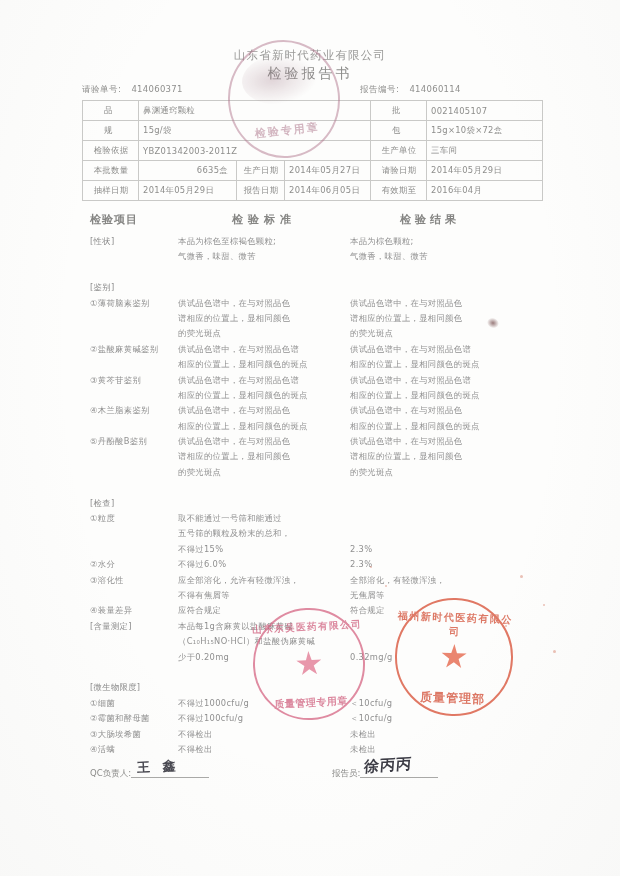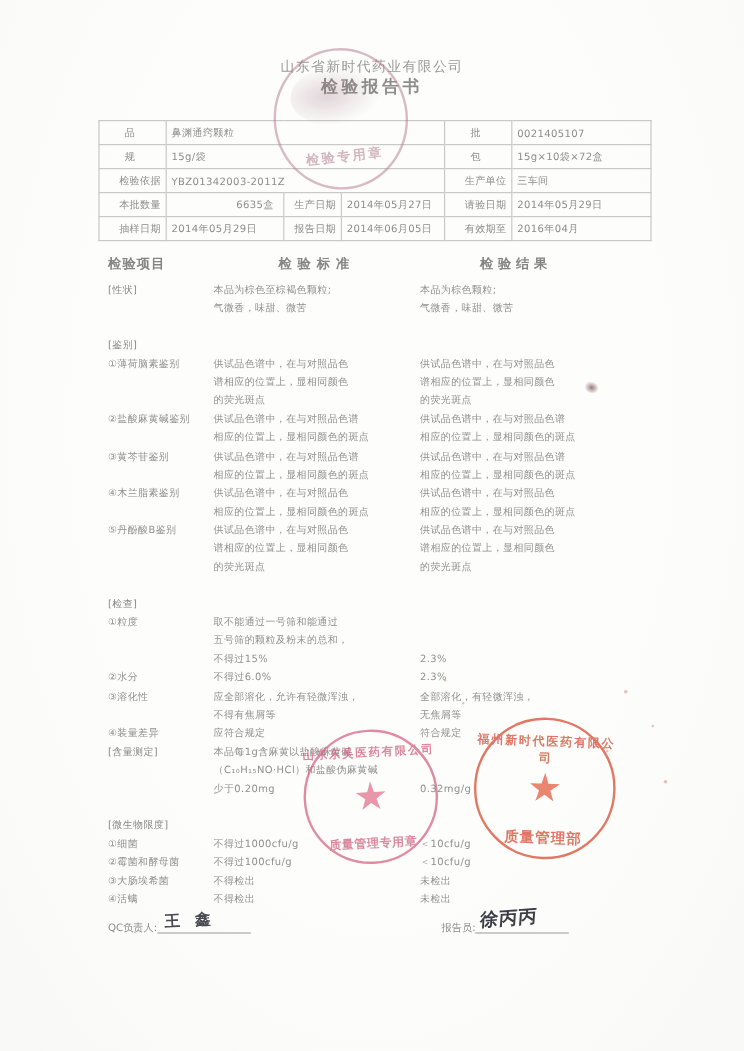--- a/index.html
+++ b/index.html
@@ -51,21 +51,21 @@
     letter-spacing: 1.2px;
     color: #9a9a98;
     line-height: 14px;
   }
   .report-title {
     font-size: 14px;
     letter-spacing: 3px;
     color: #8d8d8b;
     line-height: 18px;
     margin-top: 2px;
-    font-weight: 700;
+    font-weight: 400;
   }
 
   
   .numrow {
     position: absolute;
     left: 82px;
     top: 84px;
     width: 460px;
     height: 14px;
     font-size: 8.5px;
@@ -90,21 +90,21 @@
   .info-table td {
     border: 1px solid #c9c9c7;
     height: 19px;
     padding: 0 4px;
     vertical-align: middle;
     letter-spacing: 0.3px;
     overflow: hidden;
     white-space: nowrap;
   }
   .info-table td.lab {
-    text-align: right;
+    text-align: center;
     padding-left: 5px;
   }
   .info-table td.lab-sp {
     letter-spacing: 5px;
     padding-left: 21px;
   }
   .info-table td.num-r {
     text-align: right;
     padding-right: 8px;
     margin-left: 44px;
@@ -158,21 +158,21 @@
   .sig-row {
     position: absolute;
     left: 82px;
     top: 765px;
     width: 470px;
     height: 20px;
     font-size: 8.5px;
     color: #8b8b89;
   }
   .sig-row .qc { position: absolute; left: 8px; top: 0; }
-  .sig-row .rp { position: absolute; left: 250px; top: 0; margin-left: 36px; }
+  .sig-row .rp { position: absolute; left: 250px; top: 0; }
   .sig-line {
     display: inline-block;
     width: 78px;
     border-bottom: 1px solid #a9a9a7;
     height: 12px;
     vertical-align: -2px;
     position: relative;
   }
   .hand {
     position: absolute;
@@ -328,20 +328,28 @@
 <div class="sheet">
   <div class="scan-tint"></div>
 
   <div class="content">
 
     <div class="title-block">
       <div class="company-name">山东省新时代药业有限公司</div>
       <div class="report-title">检验报告书</div>
     </div>
 
+    <div class="numrow">
+      <div class="left">
+        <span class="lbl">请验单号:</span><span class="val">414060371</span>
+      </div>
+      <div class="right">
+        <span class="lbl">报告编号:</span><span class="val">414060114</span>
+      </div>
+    </div>
 
     <table class="info-table">
       <colgroup>
         <col style="width:56px">
           <col style="width:98px">
           <col style="width:48px">
           <col style="width:86px">
           <col style="width:56px">
           <col style="width:116px">
       </colgroup>

